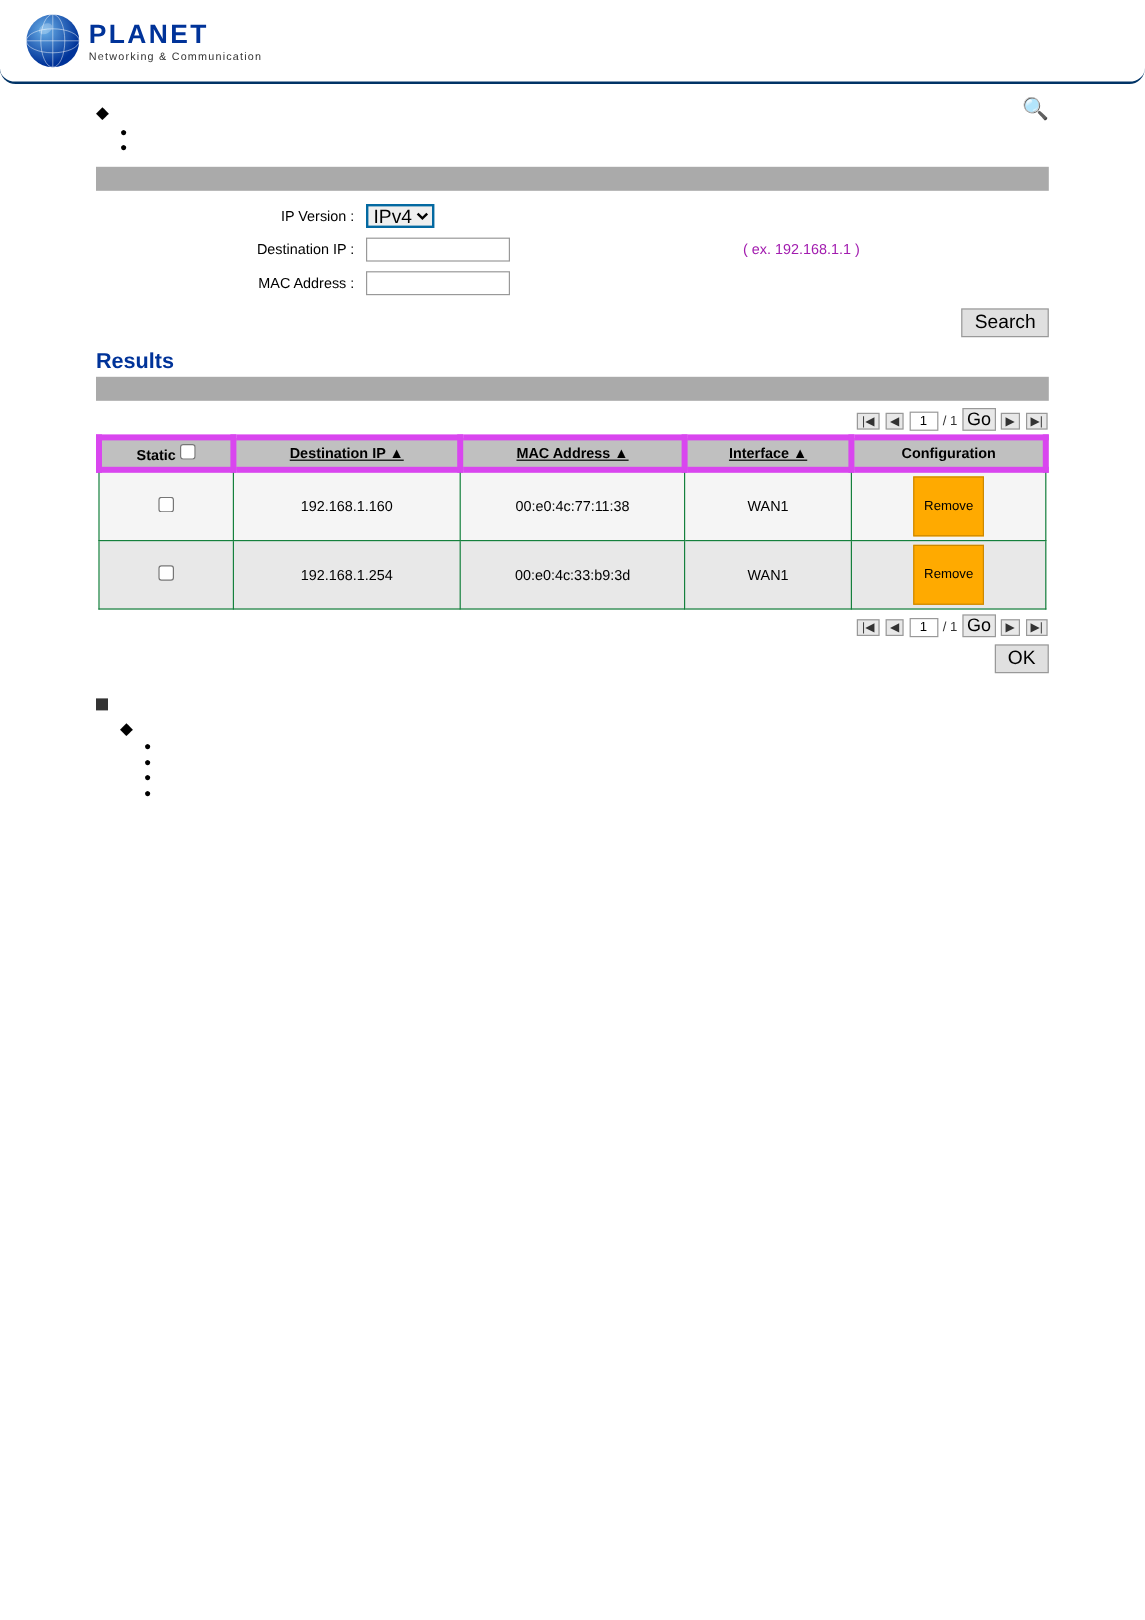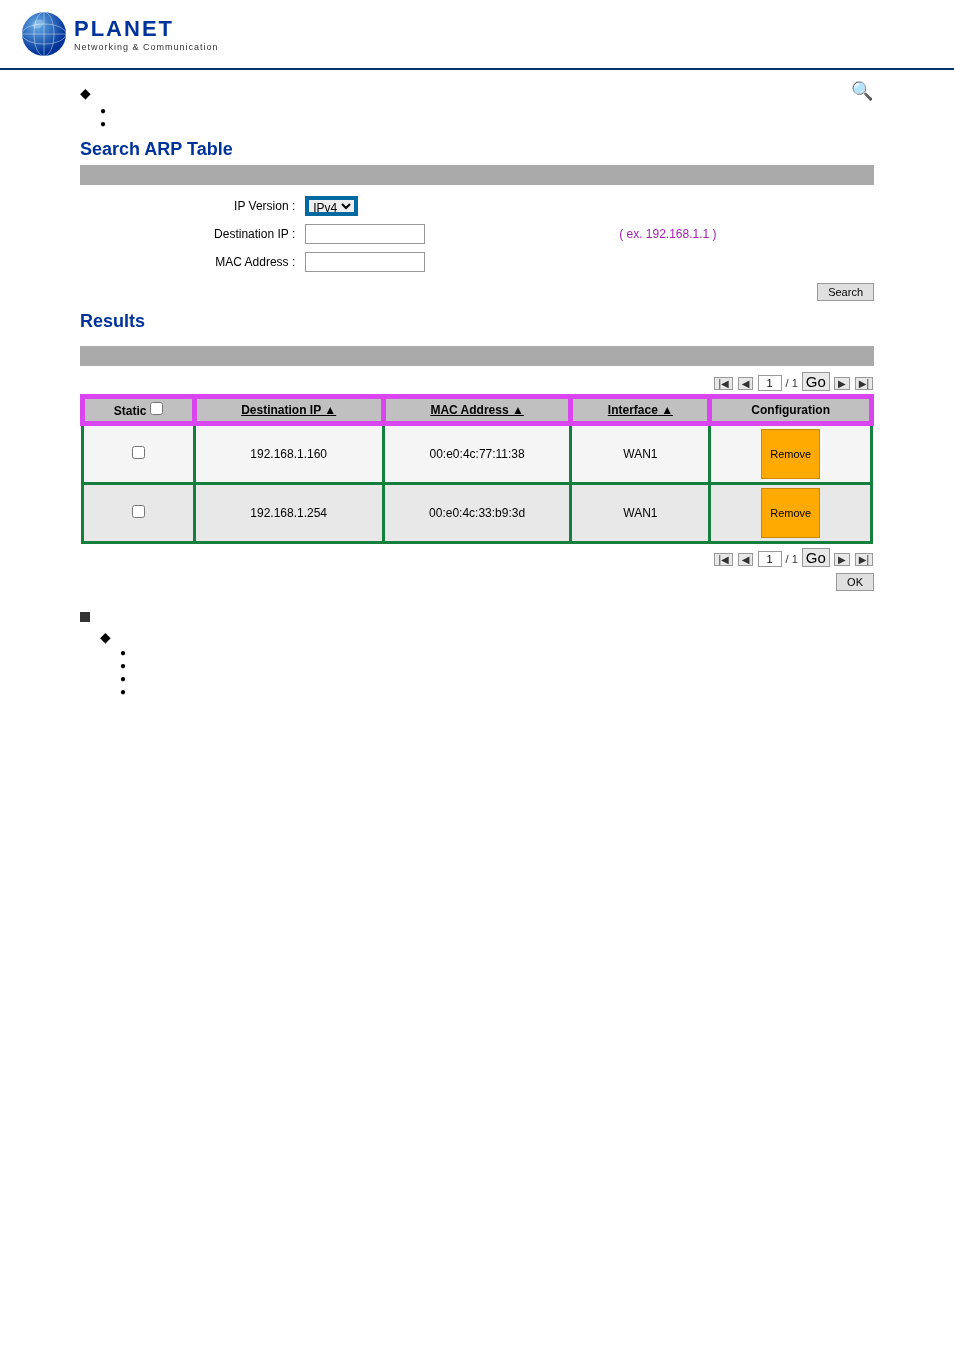--- a/index.html
+++ b/index.html
@@ -7,20 +7,21 @@
       font-family: Arial, sans-serif;
       font-size: 12px;
       background: #fff;
       color: #000;
     }
     .header {
       padding: 10px 20px;
       border-bottom: 2px solid #003366;
       display: flex;
       align-items: center;
+      border-radius: 13px;
     }
     .logo-area {
       display: flex;
       align-items: center;
     }
     .logo-globe {
       width: 48px;
       height: 48px;
       margin-right: 6px;
     }
@@ -104,42 +105,42 @@
       padding: 1px 3px;
       border: 1px solid #999;
       height: 20px;
     }
     .form-hint {
       color: #a21caf;
       font-size: 11px;
       padding-left: 6px;
     }
     select.form-select {
-      font-size: 12px;
+      font-size: 16px;
       height: 20px;
-      border: 4px solid #0369a1;
+      border: 2px solid #0369a1;
     }
 
     .search-btn-row {
       text-align: right;
       margin-bottom: 10px;
     }
     .btn {
-      font-size: 11px;
+      font-size: 16px;
       padding: 2px 10px;
       border: 1px solid #999;
       background: #e0e0e0;
       cursor: pointer;
     }
 
     .results-title {
       font-size: 18px;
       font-weight: bold;
       color: #003399;
-      margin-bottom: 14px;
+      margin-bottom: 2px;
     }
 
     .pagination-row {
       text-align: right;
       font-size: 11px;
       margin-bottom: 3px;
       color: #333;
     }
     .pagination-row span {
       margin: 0 1px;
@@ -180,21 +181,21 @@
       font-size: 12px;
       font-weight: bold;
       text-align: center;
     }
     .results-table th.sortable {
       text-decoration: underline;
       cursor: pointer;
       margin-left: 36px;
     }
     .results-table td {
-      border: 3px solid #15803d;
+      border: 1px solid #15803d;
       padding: 3px 6px;
       text-align: center;
       font-size: 12px;
     }
     .results-table tr:nth-child(odd) td {
       background: #f5f5f5;
     }
     .results-table tr:nth-child(even) td {
       background: #e8e8e8;
     }
@@ -269,21 +270,20 @@
     <div class="nav-items">
       <div class="nav-diamond">◆</div>
       <div class="nav-bullet">●</div>
       <div class="nav-bullet">●</div>
     </div>
     <button class="search-icon-btn">
       <span>🔍</span>
     </button>
   </div>
 
-  <div class="section-title">Search ARP Table</div>
   <div class="gray-bar"></div>
 
   <table class="form-table">
     <tbody>
         <tr>
       <td class="form-label">IP Version :</td>
       <td>
         <select class="form-select">
           <option>IPv4</option>
           <option>IPv6</option>

